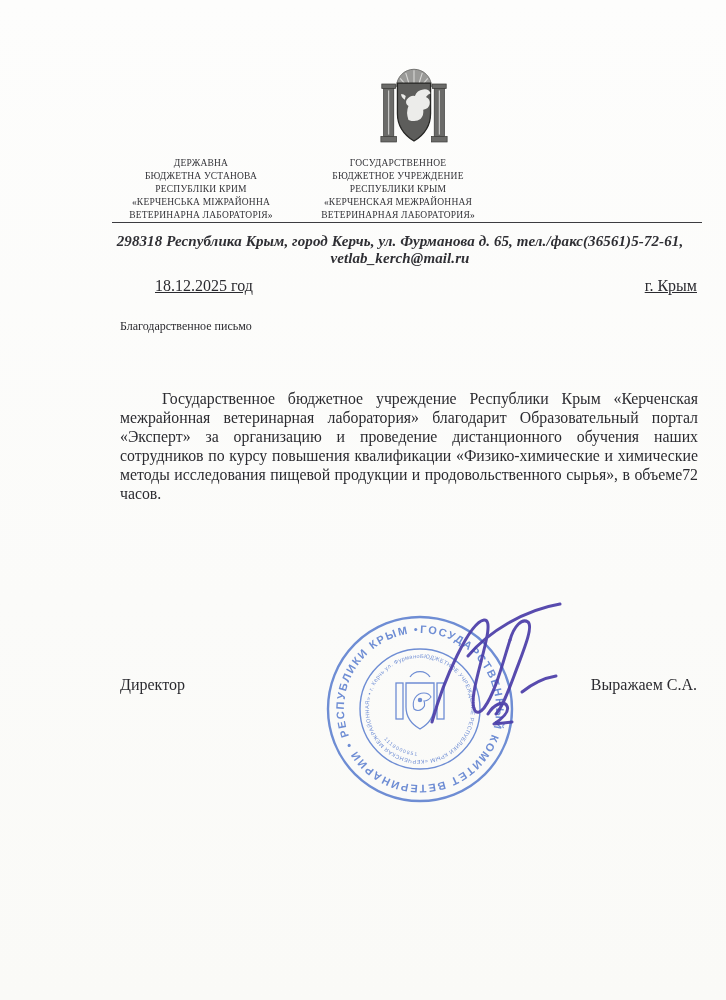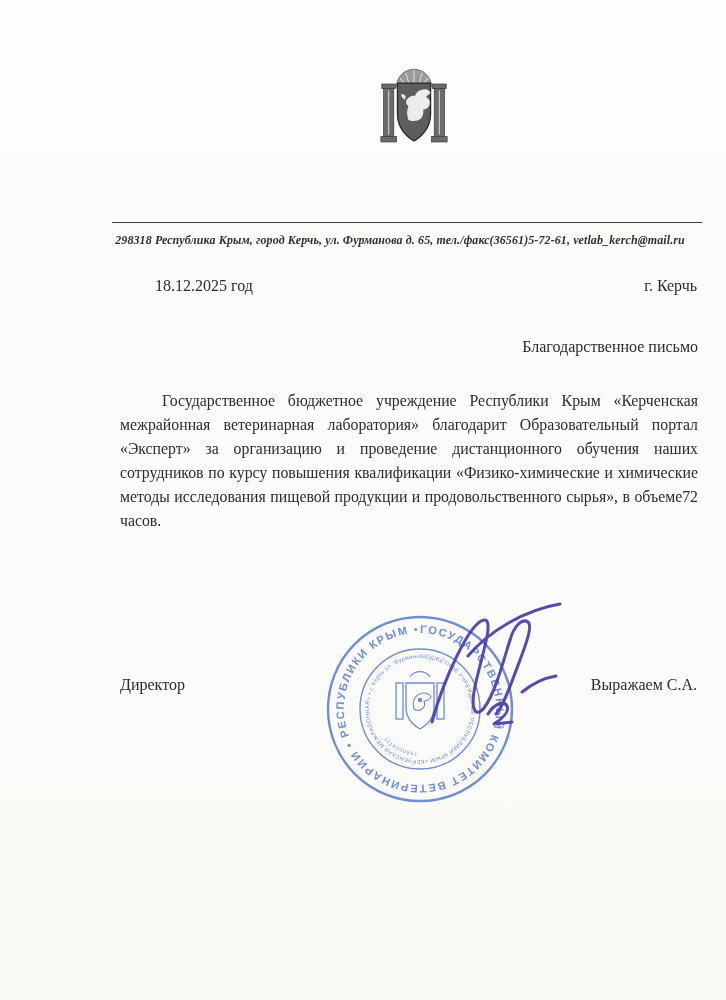--- a/index.html
+++ b/index.html
@@ -9,25 +9,25 @@
     font-family:"Liberation Serif", serif; color:#2b2b30; overflow:hidden;
   }
   .emblem { position:absolute; left:368px; top:60px; width:92px; height:94px; }
   .hdr-col { position:absolute; top:157px; text-align:center; font-size:9.5px; line-height:13px; color:#333338; letter-spacing:.2px; }
   .hdr-col div { white-space:nowrap; }
   #col-uk { left:106px; width:190px; }
   #col-ru { left:300px; width:196px; }
   #col-crt { left:500px; width:204px; top:163px; }
   .hdr-rule { position:absolute; left:112px; top:222px; width:590px; border-top:1.7px solid #3c3c40; }
   .addr { position:absolute; left:100px; top:233px; width:600px; text-align:center;
-          font-size:12px; font-weight:bold; font-style:italic; color:#2f2f34; letter-spacing:.1px; }
-  .dateline { position:absolute; left:155px; top:277px; width:542px; display:flex; justify-content:space-between; font-size:16px; }
-  .title { position:absolute; left:120px; top:338px; width:578px; text-align:right; font-size:16px; }
+          font-size:15px; font-weight:bold; font-style:italic; color:#2f2f34; letter-spacing:.1px; }
+  .dateline { position:absolute; left:155px; top:277px; width:542px; display:flex; justify-content:space-between; font-size:16px;text-decoration:underline; }
+  .title { position:absolute; left:120px; top:319px; width:578px; text-align:left; font-size:12px; }
   .body-text { position:absolute; left:120px; top:389px; width:578px; }
-  .body-text p { margin:0; font-size:15.8px; line-height:24px; text-align:justify; text-indent:42px; color:#2b2b30; }
+  .body-text p { margin:0; font-size:15.8px; line-height:19px; text-align:justify; text-indent:42px; color:#2b2b30; }
   .sig-row { position:absolute; left:120px; top:676px; width:577px; display:flex; justify-content:space-between; font-size:16px; }
   .stamp { position:absolute; left:322px; top:611px; width:196px; height:196px; opacity:.88; }
   .ink { position:absolute; left:404px; top:596px; width:172px; height:158px; }
   .stamp text { font-family:"Liberation Sans", sans-serif; }
 </style>
 </head>
 <body>
 
 <div class="page">
 
@@ -56,28 +56,42 @@
 
     <path d="M32,24 L68,24 L68,57 Q68,76 50,87 Q32,76 32,57 Z" fill="#5d5d5b" stroke="#262624" stroke-width="1.4"></path>
 
     <g fill="#ececea">
       <path d="M44,64 q-3,-8 0,-15 q-4,-3 -2,-7 q4,-5 9,-4 q2,-6 9,-7 q6,-1 8,4 q-3,1 -5,4 q5,2 4,8 q-1,5 -7,6 q1,6 -3,10 q-5,4 -13,1 z"></path>
       <circle cx="63" cy="47" r="2.6"></circle>
       <path d="M40,42 q-4,-2 -4,-6 q3,0 5,2 z"></path>
     </g>
   </svg>
 
+  <div class="hdr-col" id="col-uk">
+    <div>ДЕРЖАВНА</div>
+    <div>БЮДЖЕТНА УСТАНОВА</div>
+    <div>РЕСПУБЛІКИ КРИМ</div>
+    <div>«КЕРЧЕНСЬКА МІЖРАЙОННА</div>
+    <div>ВЕТЕРИНАРНА ЛАБОРАТОРІЯ»</div>
+  </div>
+  <div class="hdr-col" id="col-ru">
+    <div>ГОСУДАРСТВЕННОЕ</div>
+    <div>БЮДЖЕТНОЕ УЧРЕЖДЕНИЕ</div>
+    <div>РЕСПУБЛИКИ КРЫМ</div>
+    <div>«КЕРЧЕНСКАЯ МЕЖРАЙОННАЯ</div>
+    <div>ВЕТЕРИНАРНАЯ ЛАБОРАТОРИЯ»</div>
+  </div>
 
   <div class="hdr-rule"></div>
 
   <div class="addr">298318  Республика Крым, город Керчь, ул. Фурманова д. 65, тел./факс(36561)5-72-61, vetlab_kerch@mail.ru</div>
 
   <div class="dateline">
     <span>18.12.2025 год</span>
-    <span>г. Керчь</span>
+    <span>г. Крым</span>
   </div>
 
   <div class="title">Благодарственное письмо</div>
 
   <div class="body-text">
     <p>Государственное бюджетное учреждение Республики Крым «Керченская межрайонная ветеринарная лаборатория» благодарит Образовательный портал «Эксперт» за организацию и проведение дистанционного обучения наших сотрудников по курсу повышения квалификации «Физико-химические и химические методы исследования пищевой продукции и продовольственного сырья», в объеме72 часов.</p>
   </div>
 
   <div class="sig-row">
     <span>Директор</span>

